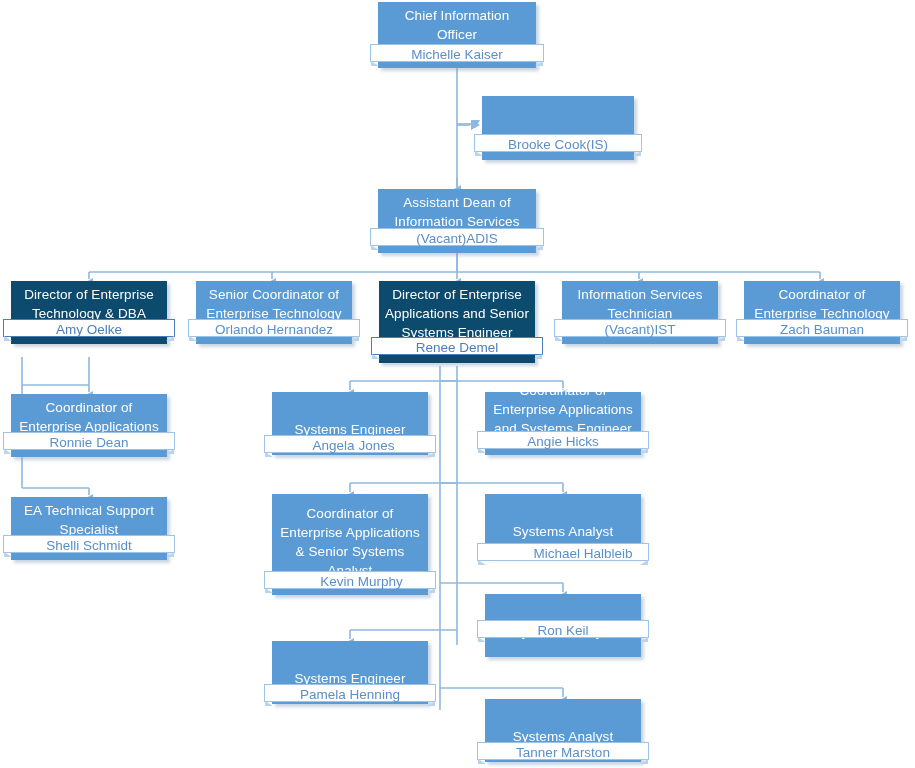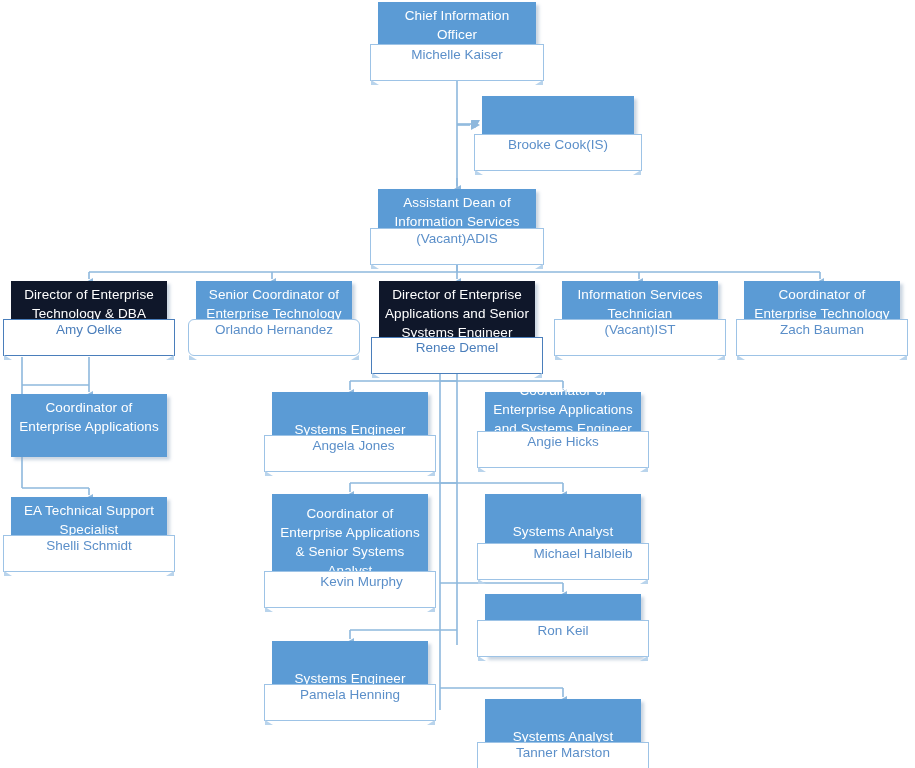--- a/index.html
+++ b/index.html
@@ -13,36 +13,36 @@
   
   #wires{position:absolute;left:0;top:0;width:915px;height:768px;z-index:1;}
 
   
   .node{
     position:absolute;z-index:5;
     box-sizing:border-box;
     background:#5b9bd5;
     box-shadow:3px 3px 3px rgba(140,165,190,.45);
   }
-  .node.dark{background:#0f172a;}
+  .node.dark{background:#0c4a6e;}
   .node .title{
     position:absolute;left:0;right:0;top:0;
     padding:4px 5px 0 5px;
     color:#ffffff;
     font-size:13.5px;
     line-height:19px;
     text-align:center;
     letter-spacing:.1px;
     white-space:pre-line;
   }
   
   .plate{
     position:absolute;
     left:-8px;right:-8px;
-    height:37px;
+    height:18px;
     background:#ffffff;
     border:1px solid #9dc3e6;
     color:#5b8fc9;
     font-size:13.5px;
     line-height:19px;
     text-align:center;
     box-sizing:border-box;
     z-index:6;
     white-space:nowrap;
   }
@@ -154,21 +154,21 @@
 
   <div class="node dark" style="left:11px;top:281px;width:156px;height:63px;">
     <div class="title">Director of Enterprise
 Technology &amp; DBA</div>
     <div class="plate" style="top:38px;">Amy Oelke</div>
   </div>
 
   <div class="node" style="left:196px;top:281px;width:156px;height:63px;">
     <div class="title">Senior Coordinator of
 Enterprise Technology</div>
-    <div class="plate" style="top:38px;border-radius:6px;">Orlando Hernandez</div>
+    <div class="plate" style="top:38px;">Orlando Hernandez</div>
   </div>
 
   <div class="node dark" style="left:379px;top:281px;width:156px;height:82px;">
     <div class="title">Director of Enterprise
 Applications and Senior
 Systems Engineer</div>
     <div class="plate" style="top:56px;">Renee Demel</div>
   </div>
 
   <div class="node" style="left:562px;top:281px;width:156px;height:63px;">
@@ -179,20 +179,21 @@
 
   <div class="node" style="left:744px;top:281px;width:156px;height:63px;">
     <div class="title">Coordinator of
 Enterprise Technology</div>
     <div class="plate" style="top:38px;">Zach Bauman</div>
   </div>
 
   <div class="node" style="left:11px;top:394px;width:156px;height:63px;">
     <div class="title">Coordinator of
 Enterprise Applications</div>
+    <div class="plate" style="top:38px;">Ronnie Dean</div>
   </div>
 
   <div class="node" style="left:11px;top:497px;width:156px;height:63px;">
     <div class="title">EA Technical Support
 Specialist</div>
     <div class="plate" style="top:38px;">Shelli Schmidt</div>
   </div>
 
   <div class="node" style="left:272px;top:392px;width:156px;height:63px;">
     <div class="title" style="top:24px;">Systems Engineer</div>

